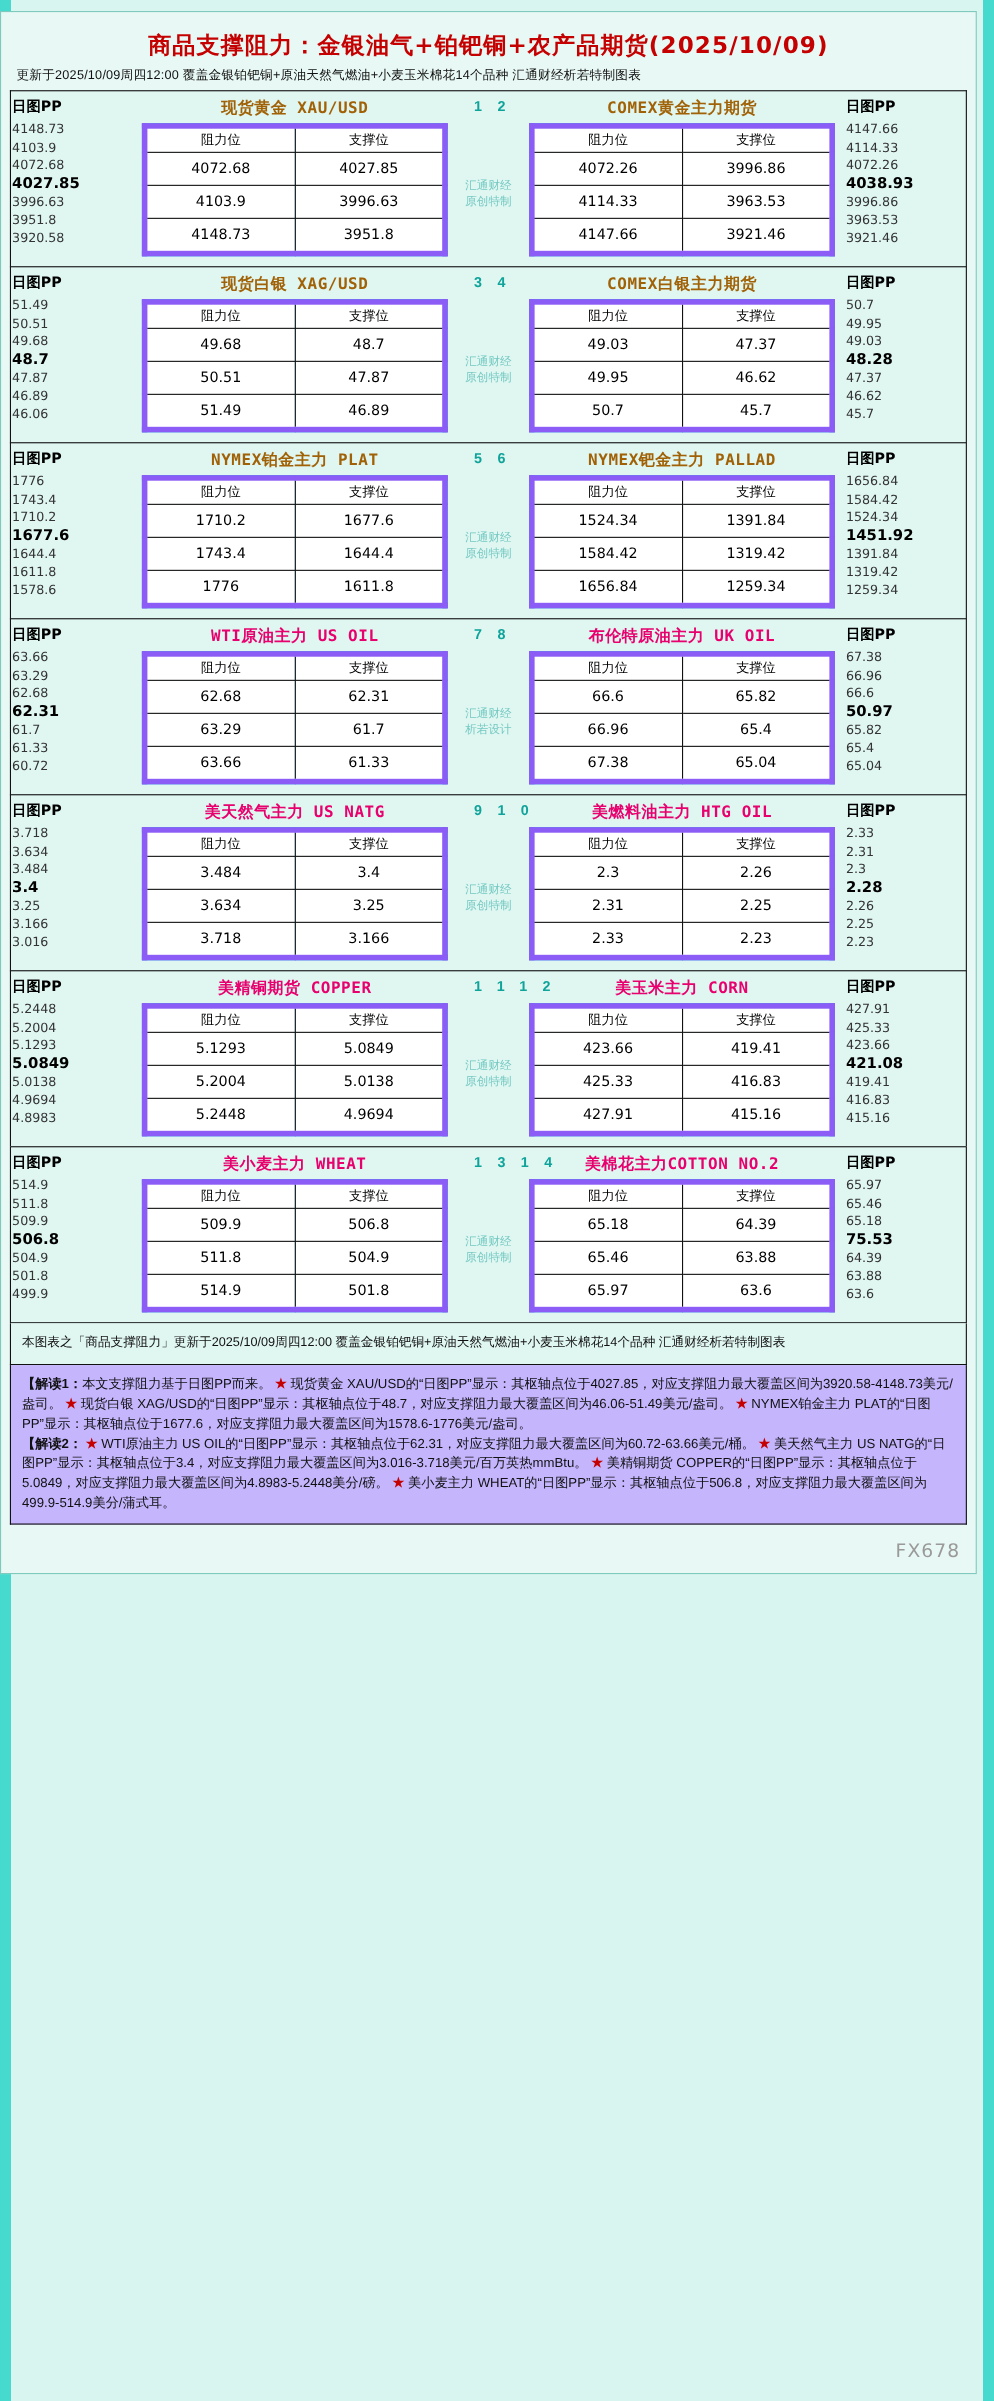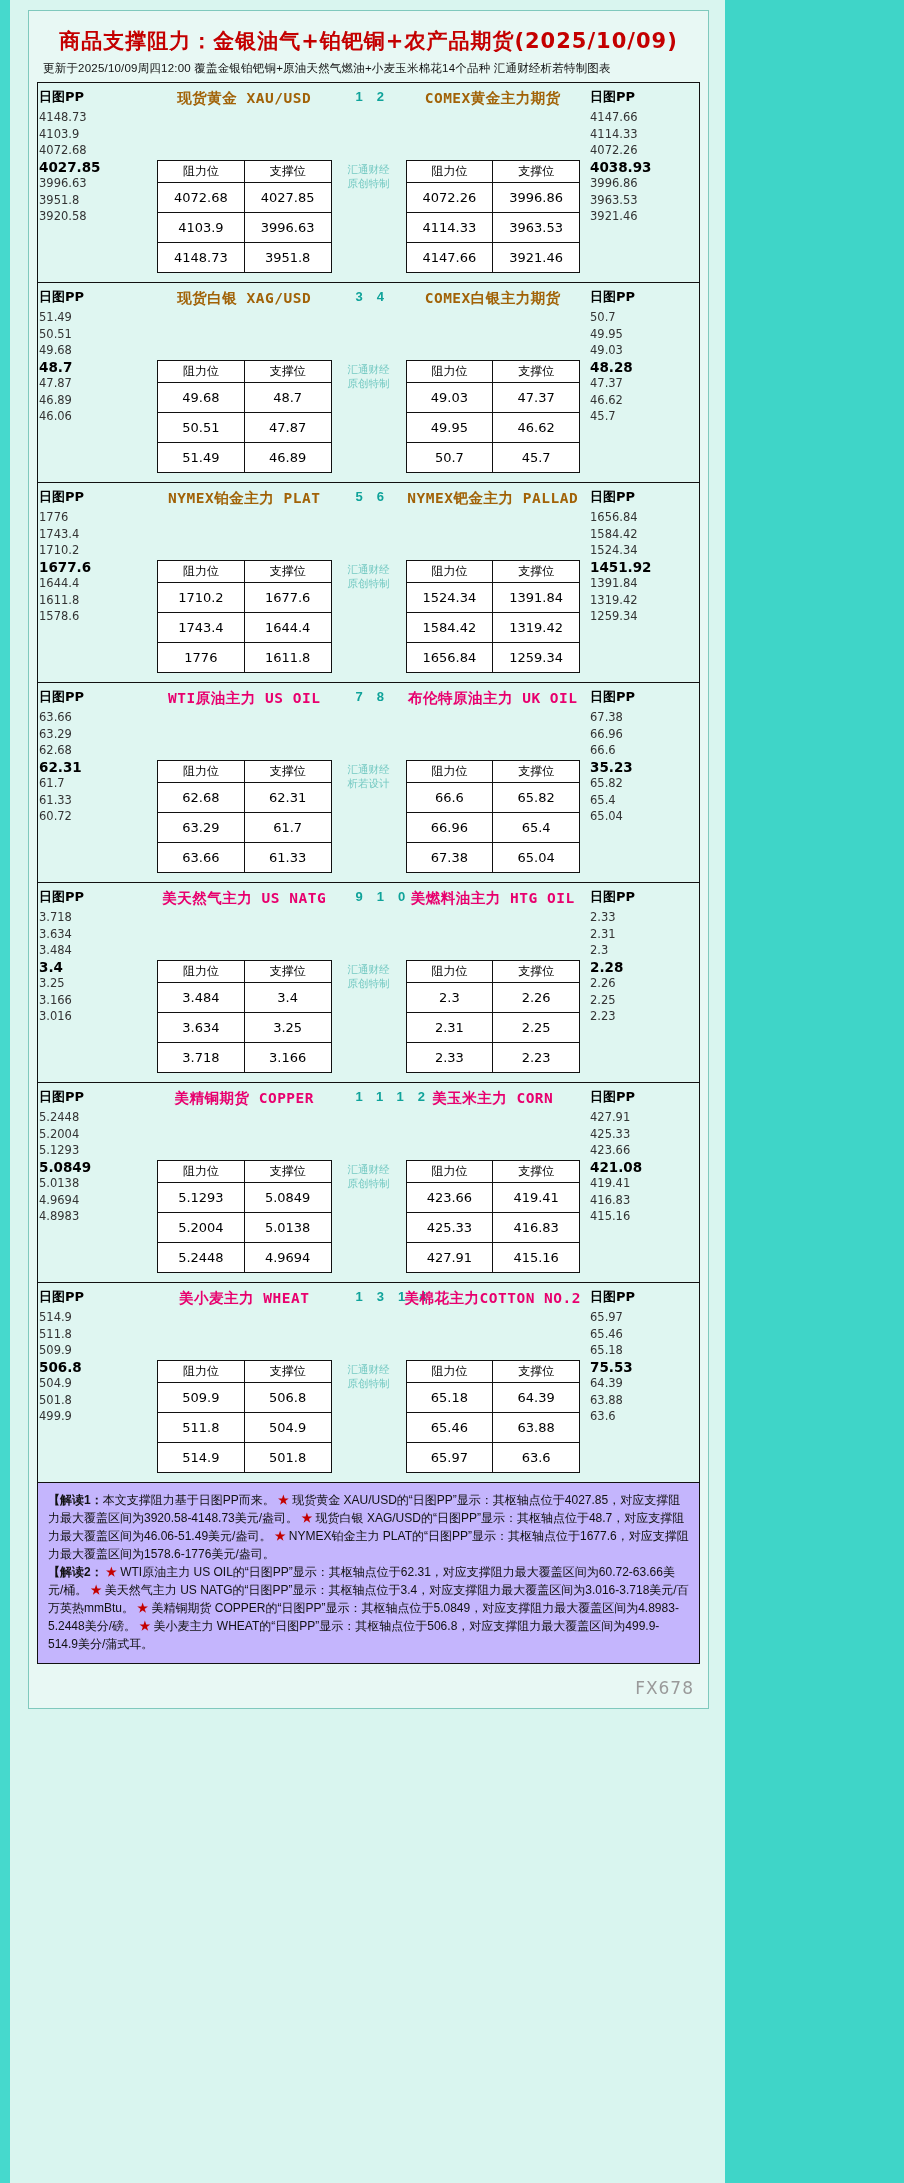--- a/index.html
+++ b/index.html
@@ -3,24 +3,24 @@
 <meta charset="utf-8">
 <style>
   * { box-sizing: border-box; }
   html, body { margin: 0; padding: 0; }
   body {
     width: 904px;
     font-family: "Liberation Sans", sans-serif;
     background: #3fd5c8;
   }
   .page {
-    width: 725px;
+    width: 904px;
     min-height: 2183px;
     background: linear-gradient(90deg,#46d9cd 0px,#46d9cd 10px,#d9f5ef 10px,#d9f5ef 894px,#46d9cd 894px,#46d9cd 904px);
-    padding: 10px 16px 10px 28px;
+    padding: 10px 16px 10px 0;
   }
   .sheet {
     background: #e8f8f4;
     border: 1px solid #7fc9bd;
     padding: 6px 8px 10px 8px;
   }
   .title {
     text-align: center;
     color: #c40000;
     font-weight: bold;
@@ -91,22 +91,21 @@
     font-size: 14.5px;
     font-family: "DejaVu Sans Mono", monospace;
     padding: 5px 0 4px 0;
     letter-spacing: .5px;
   }
   .inst-name.red { color: #e8006e; }
   table.lv {
     width: 100%;
     border-collapse: collapse;
     background: #0ea5e9;
-    border: 1px solid #8b5cf6;
-    margin-top: 48px;
+    border: 5px solid #8b5cf6;
   }
   table.lv th {
     border: 1px solid #111;
     font-size: 12px;
     font-weight: normal;
     color: #000;
     padding: 2px 0;
     background: #fff;
     font-family: "DejaVu Sans", sans-serif;
   }
@@ -473,21 +472,21 @@
                         </tr>
                       </tbody>
                     </table>
                   </div>
                 </td>
                 <td class="pp-col">
                   <div class="hdr">日图PP</div>
                   <div class="v">67.38</div>
                   <div class="v">66.96</div>
                   <div class="v">66.6</div>
-                  <div class="v pivot">35.23</div>
+                  <div class="v pivot">50.97</div>
                   <div class="v">65.82</div>
                   <div class="v">65.4</div>
                   <div class="v">65.04</div>
                 </td>
               </tr>
             </tbody>
           </table>
         </div>
         <div class="blockwrap">
           <table class="block">
@@ -730,20 +729,23 @@
                   <div class="v">64.39</div>
                   <div class="v">63.88</div>
                   <div class="v">63.6</div>
                 </td>
               </tr>
             </tbody>
           </table>
         </div>
       </div>
 
+    <div class="footnote">
+      <div class="fnline">本图表之「商品支撑阻力」更新于2025/10/09周四12:00  覆盖金银铂钯铜+原油天然气燃油+小麦玉米棉花14个品种  汇通财经析若特制图表</div>
+    </div>
 
     <div class="notes">
       <div>
         <b>【解读1：</b><span>本文支撑阻力基于日图PP而来。</span>
         <span class="bullet">★</span>
         <span>现货黄金 XAU/USD的“日图PP”显示：其枢轴点位于4027.85，对应支撑阻力最大覆盖区间为3920.58-4148.73美元/盎司。</span>
         <span class="bullet">★</span>
         <span>现货白银 XAG/USD的“日图PP”显示：其枢轴点位于48.7，对应支撑阻力最大覆盖区间为46.06-51.49美元/盎司。</span>
         <span class="bullet">★</span>
         <span>NYMEX铂金主力 PLAT的“日图PP”显示：其枢轴点位于1677.6，对应支撑阻力最大覆盖区间为1578.6-1776美元/盎司。</span>

